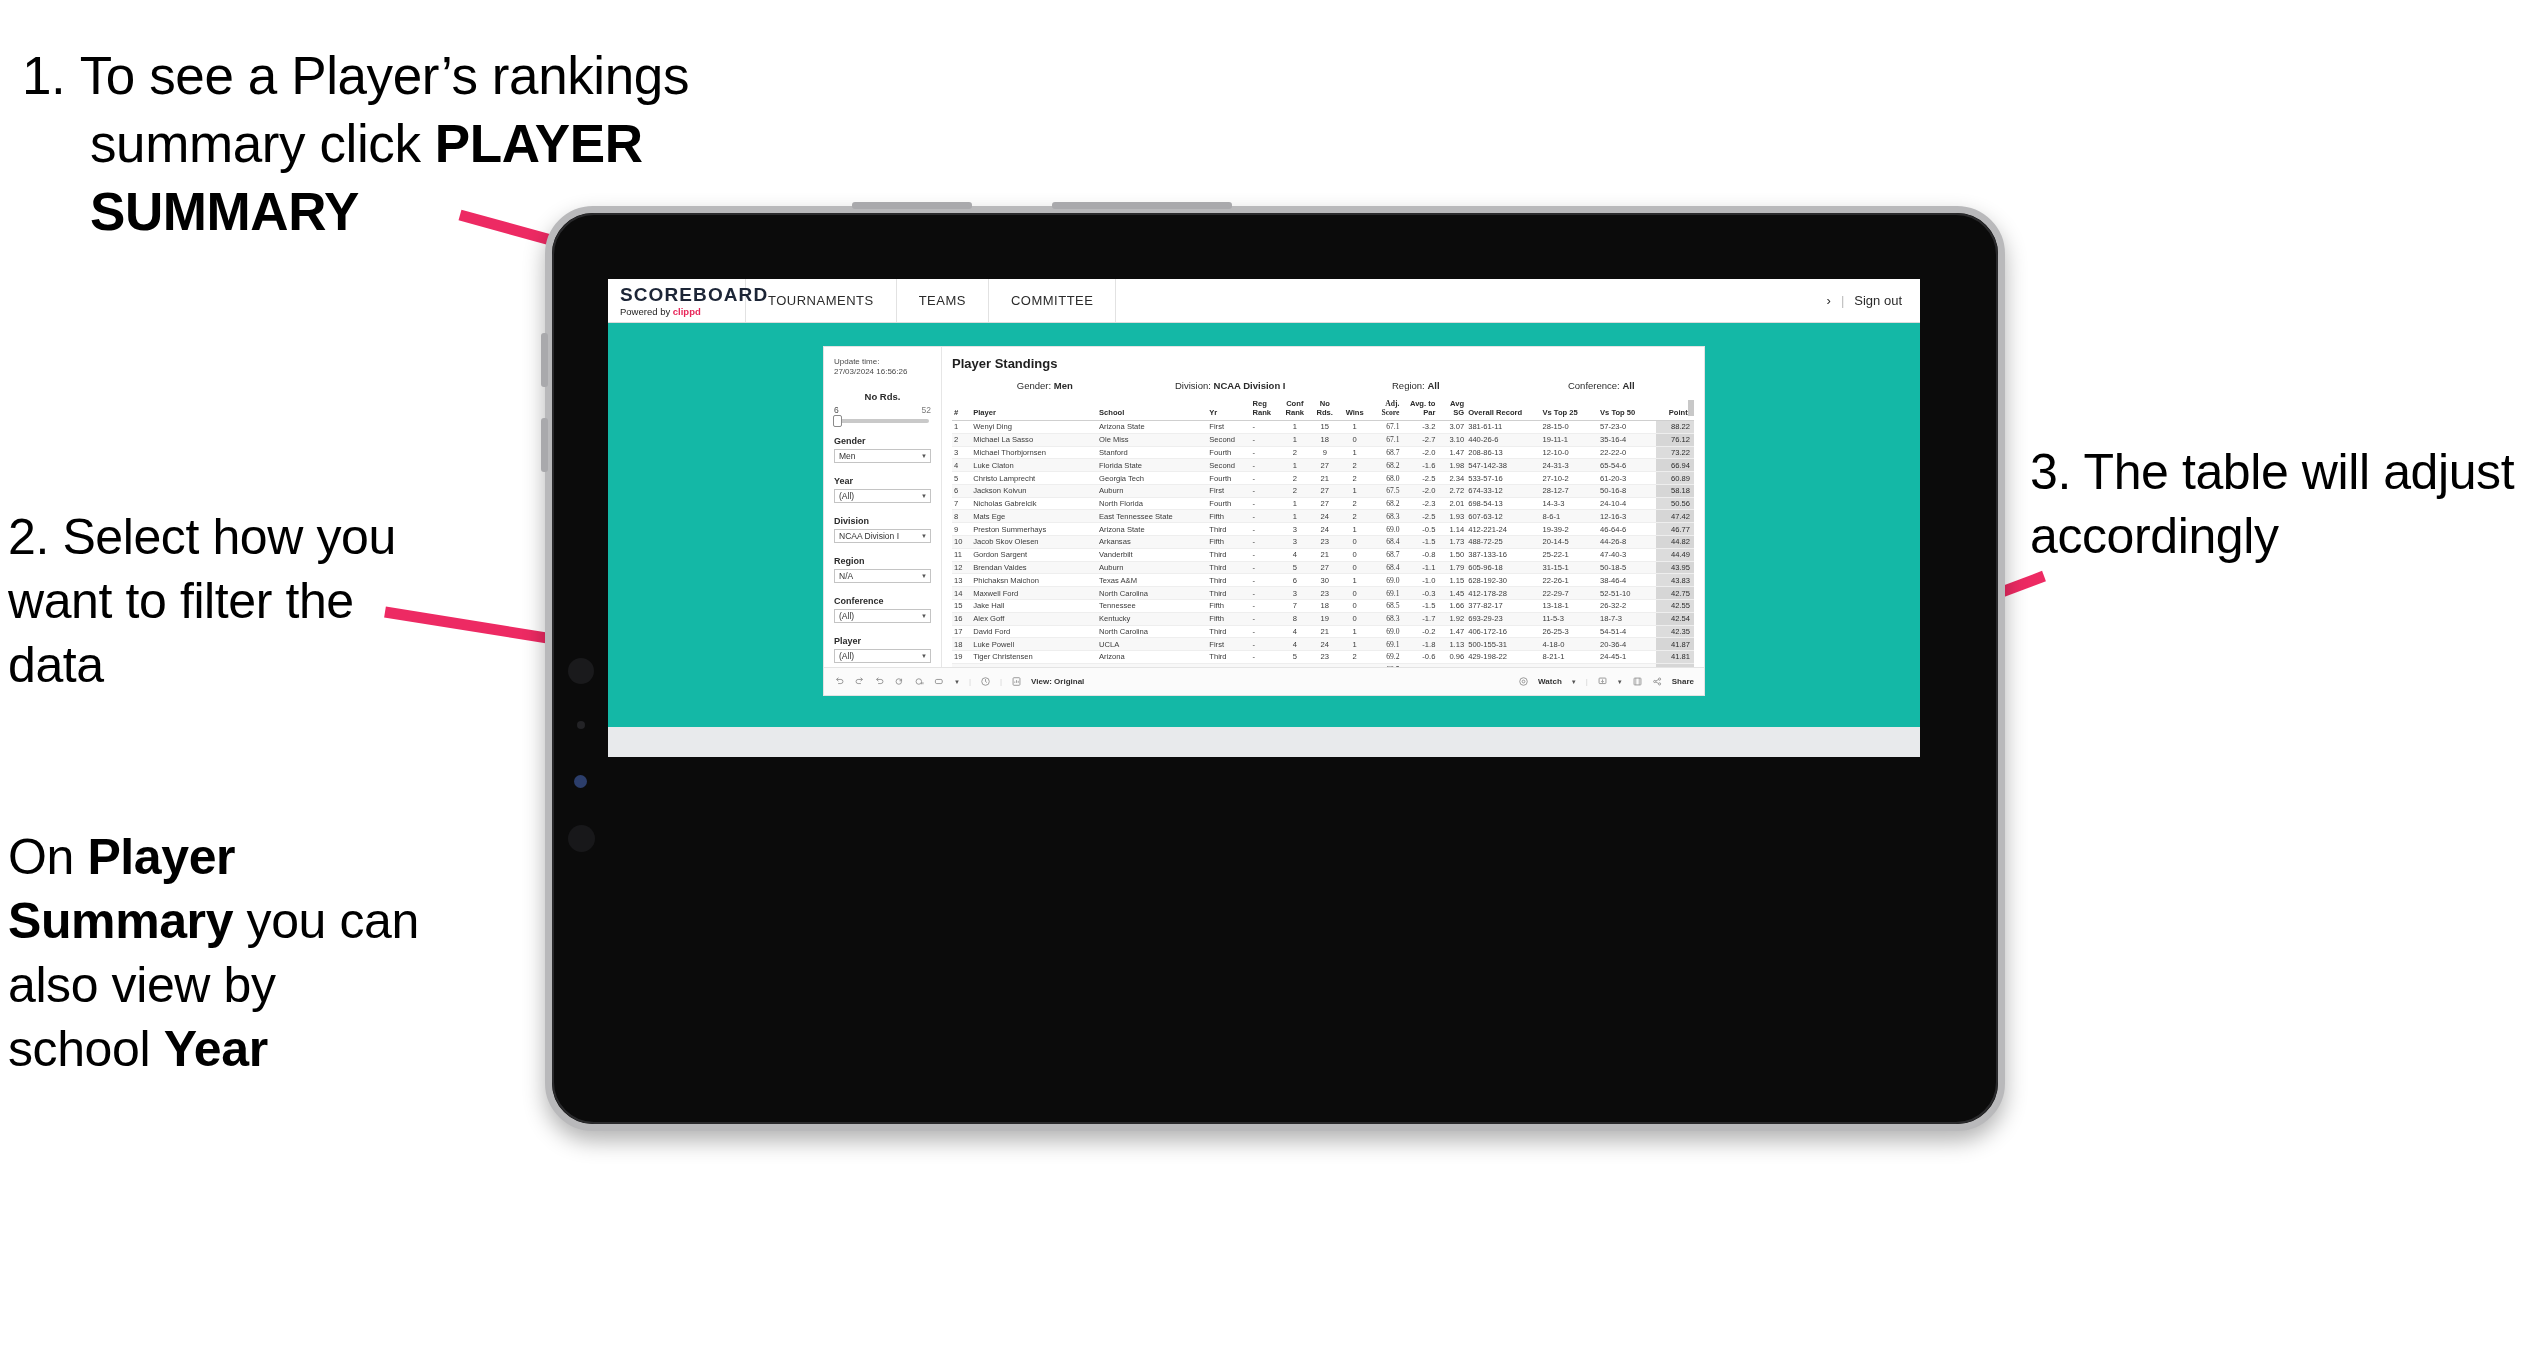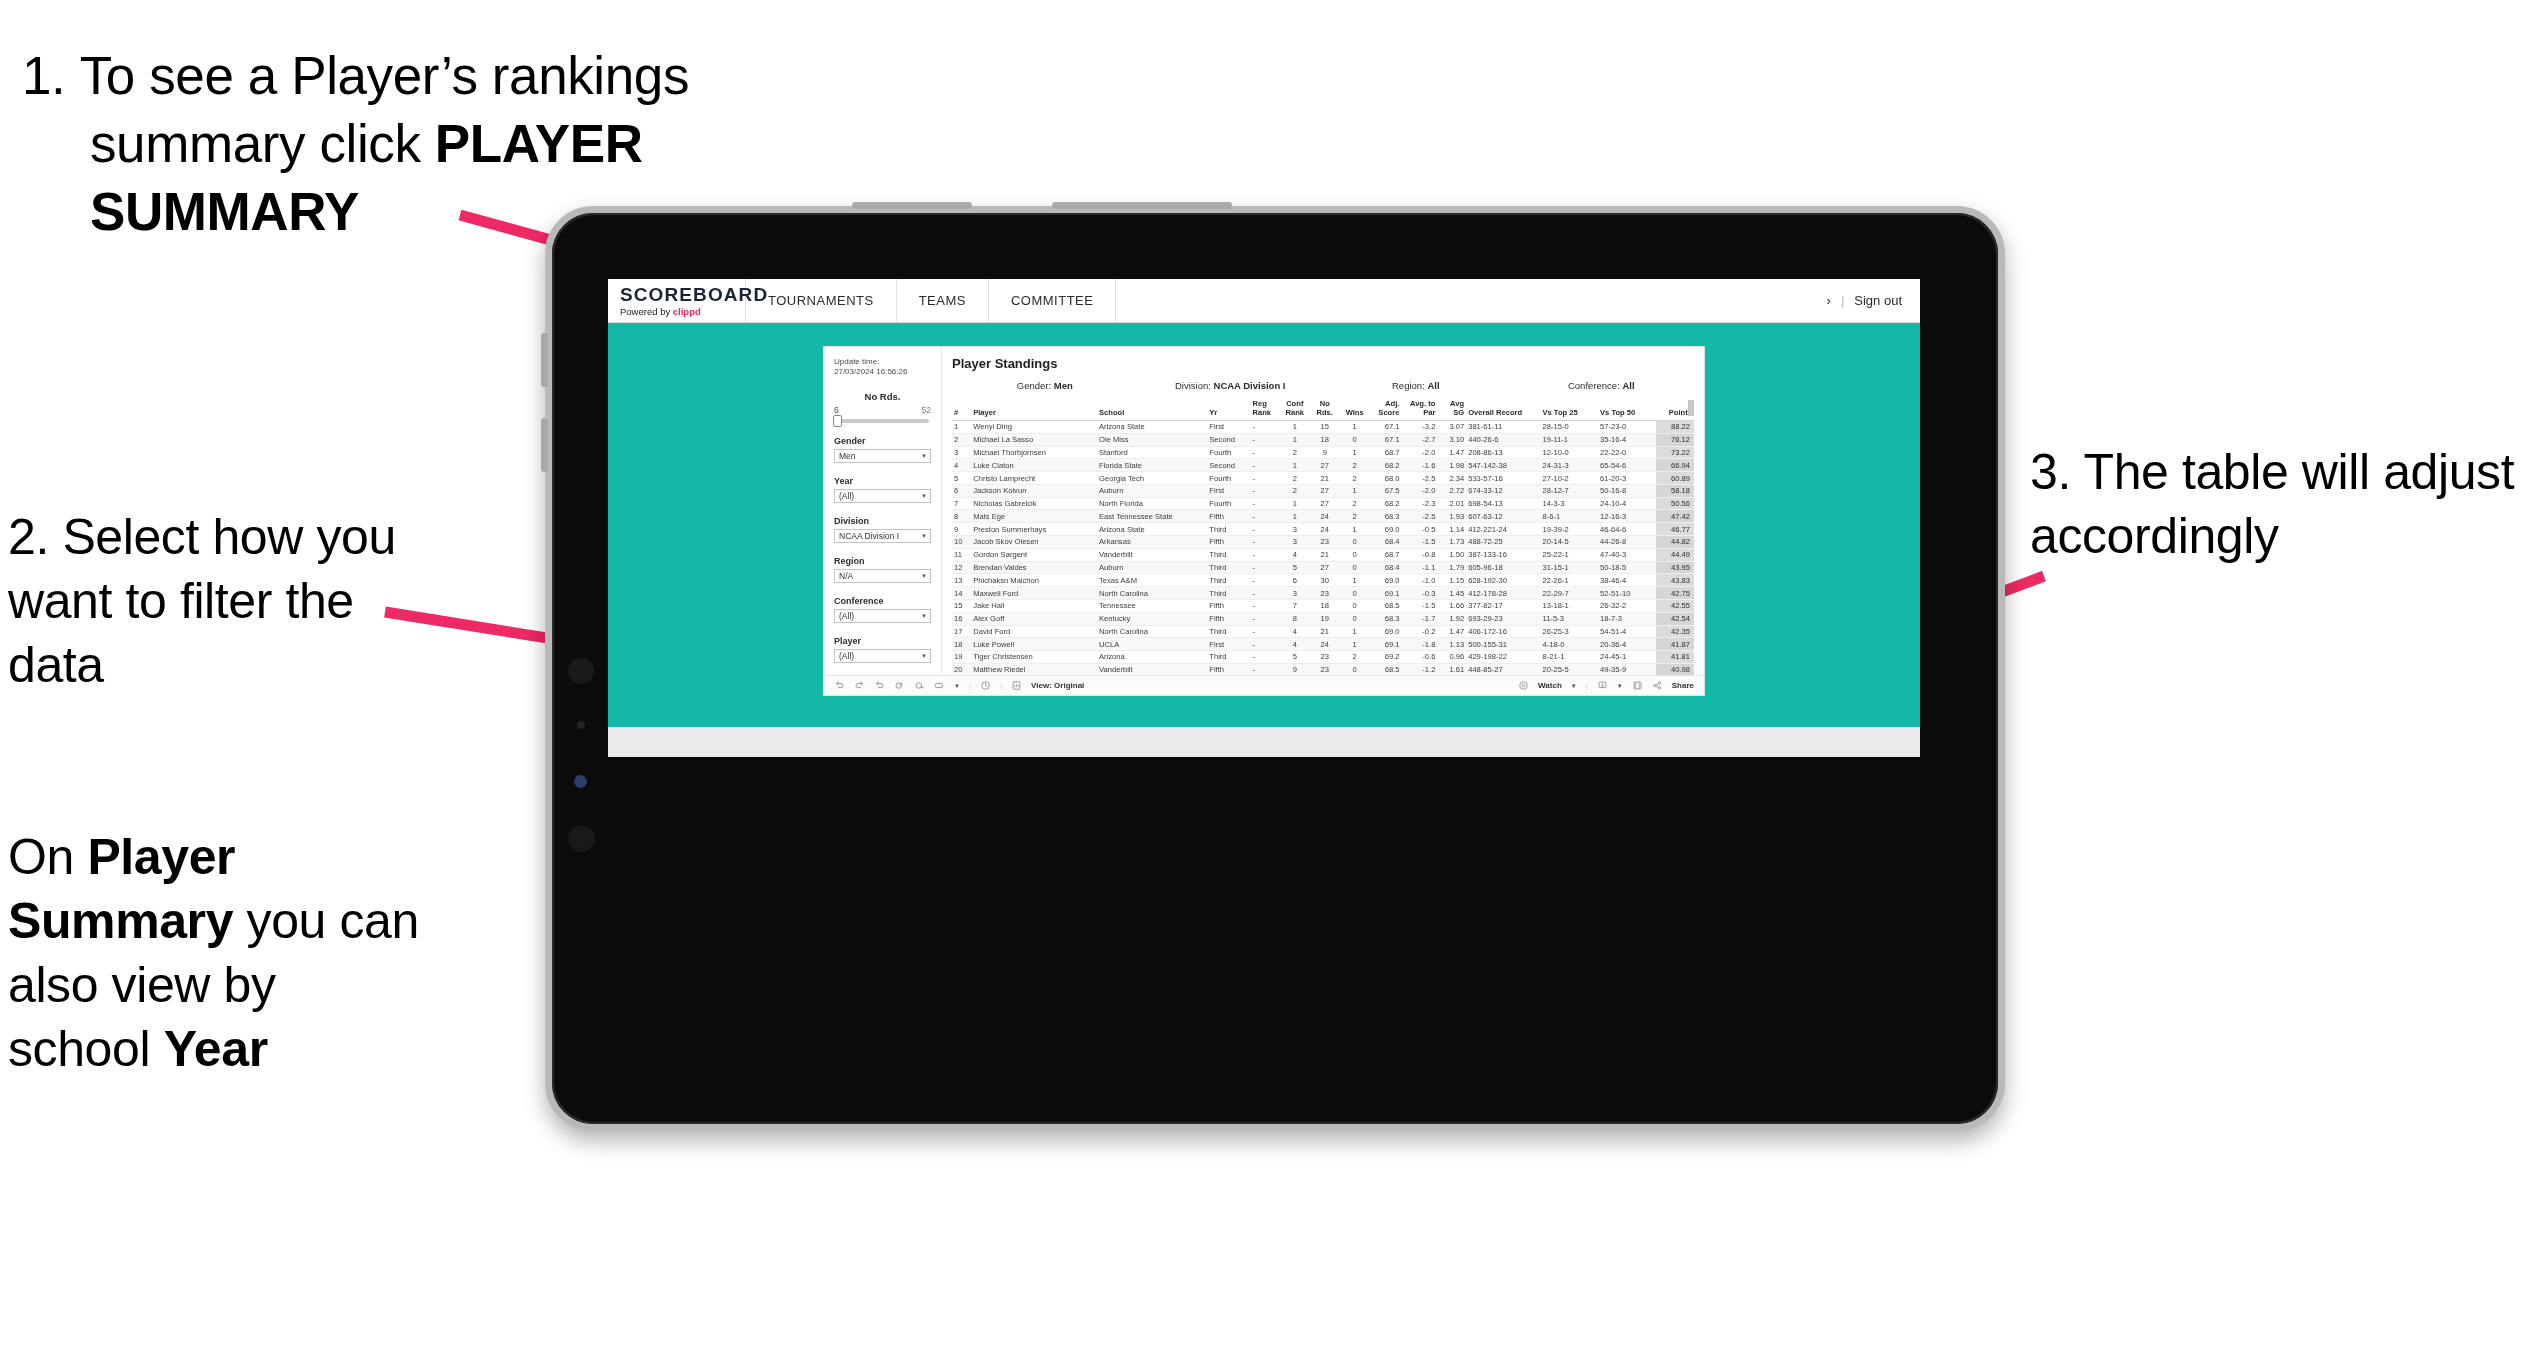--- a/index.html
+++ b/index.html
@@ -258,37 +258,37 @@
   }
   tbody tr:nth-child(even){ background:#f8f8f8; }
   .c-num{ width:16px; }
   .c-player{ width:105px; }
   .c-school{ width:92px; }
   .c-yr{ width:36px; }
   .c-rr{ width:24px; }
   .c-cr{ width:26px; text-align:center; }
   .c-nr{ width:24px; text-align:center; }
   .c-w{ width:26px; text-align:center; }
-  .c-adj{ width:26px; text-align:right; }
+  .c-adj{ width:26px; text-align:right;font-family:Liberation Serif, serif; }
   .c-atp{ width:30px; text-align:right; }
   .c-sg{ width:24px; text-align:right; }
   .c-rec{ width:62px; }
   .c-t25{ width:48px; }
   .c-t50{ width:48px; }
   .c-pts{ width:32px; text-align:right; }
   td.c-pts{
     background:#dcdcdc;
     color:#2a2a2a;
     padding-right:4px;
   }
   tbody tr:nth-child(even) td.c-pts{ background:#d6d6d6; }
 
   
   #toolbar{
-    height:20px;
+    height:28px;
     border-top:1px solid #e4e4e4;
     background:#fbfbfb;
     display:flex; align-items:center;
     padding:0 10px;
     font-size:8px; color:#4a4a4a;
     gap:9px;
   }
   #toolbar .sep{ color:#d4d4d4; }
   #toolbar .tb-grp{ display:flex; align-items:center; gap:9px; }
   #toolbar .spacer{ flex:1; }

